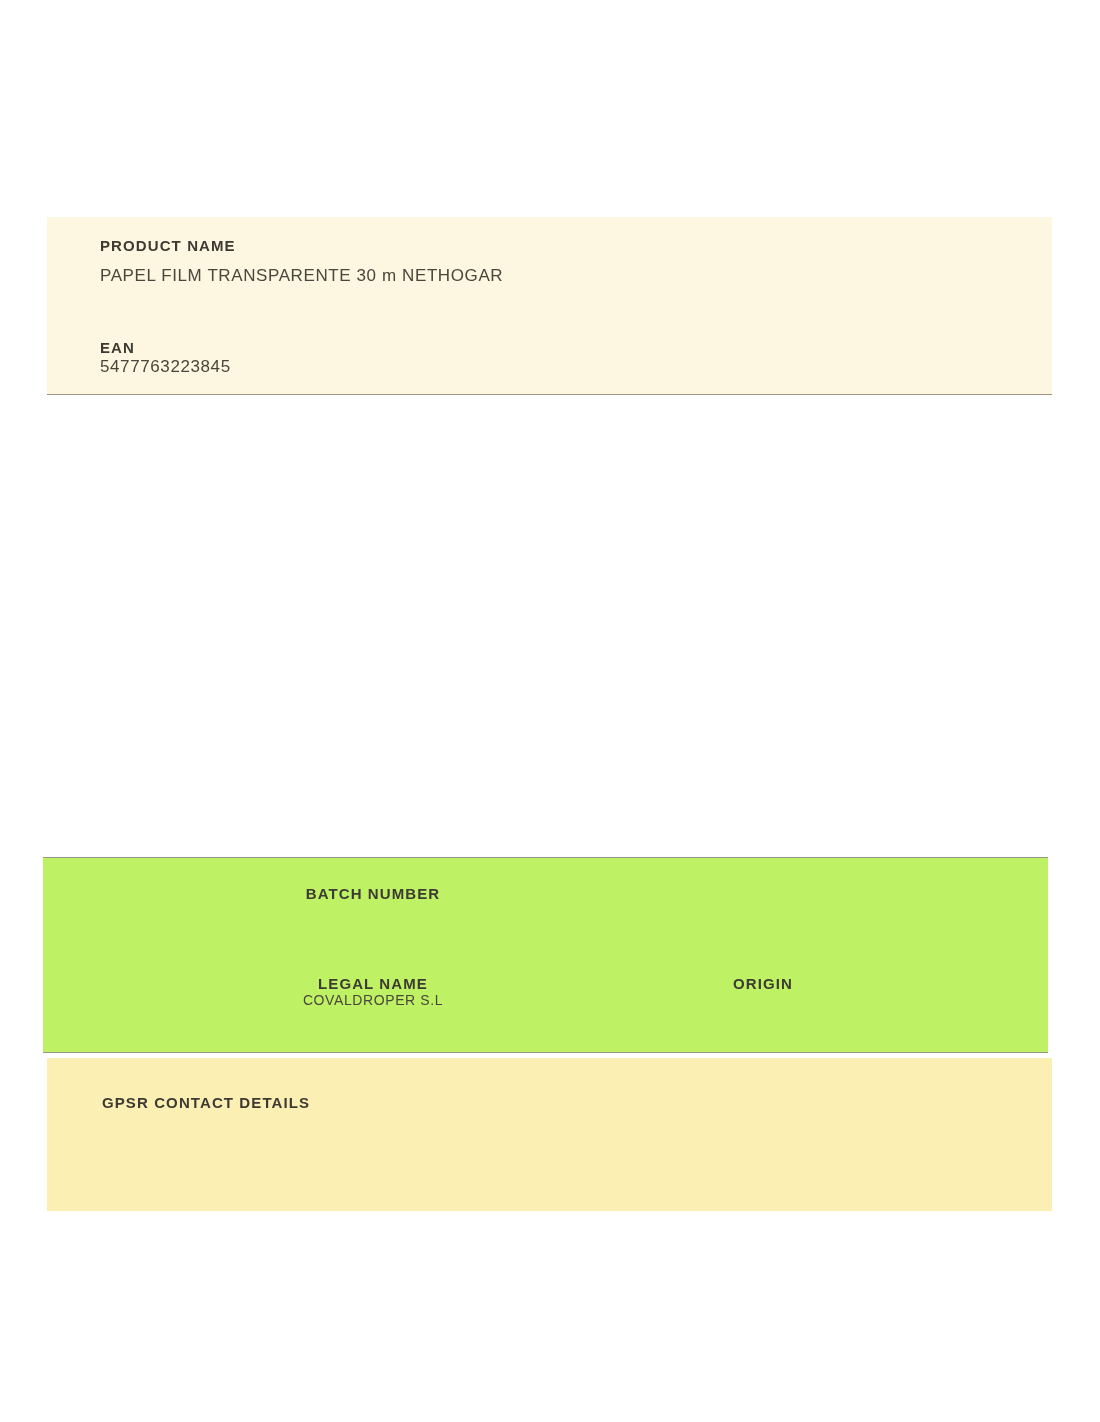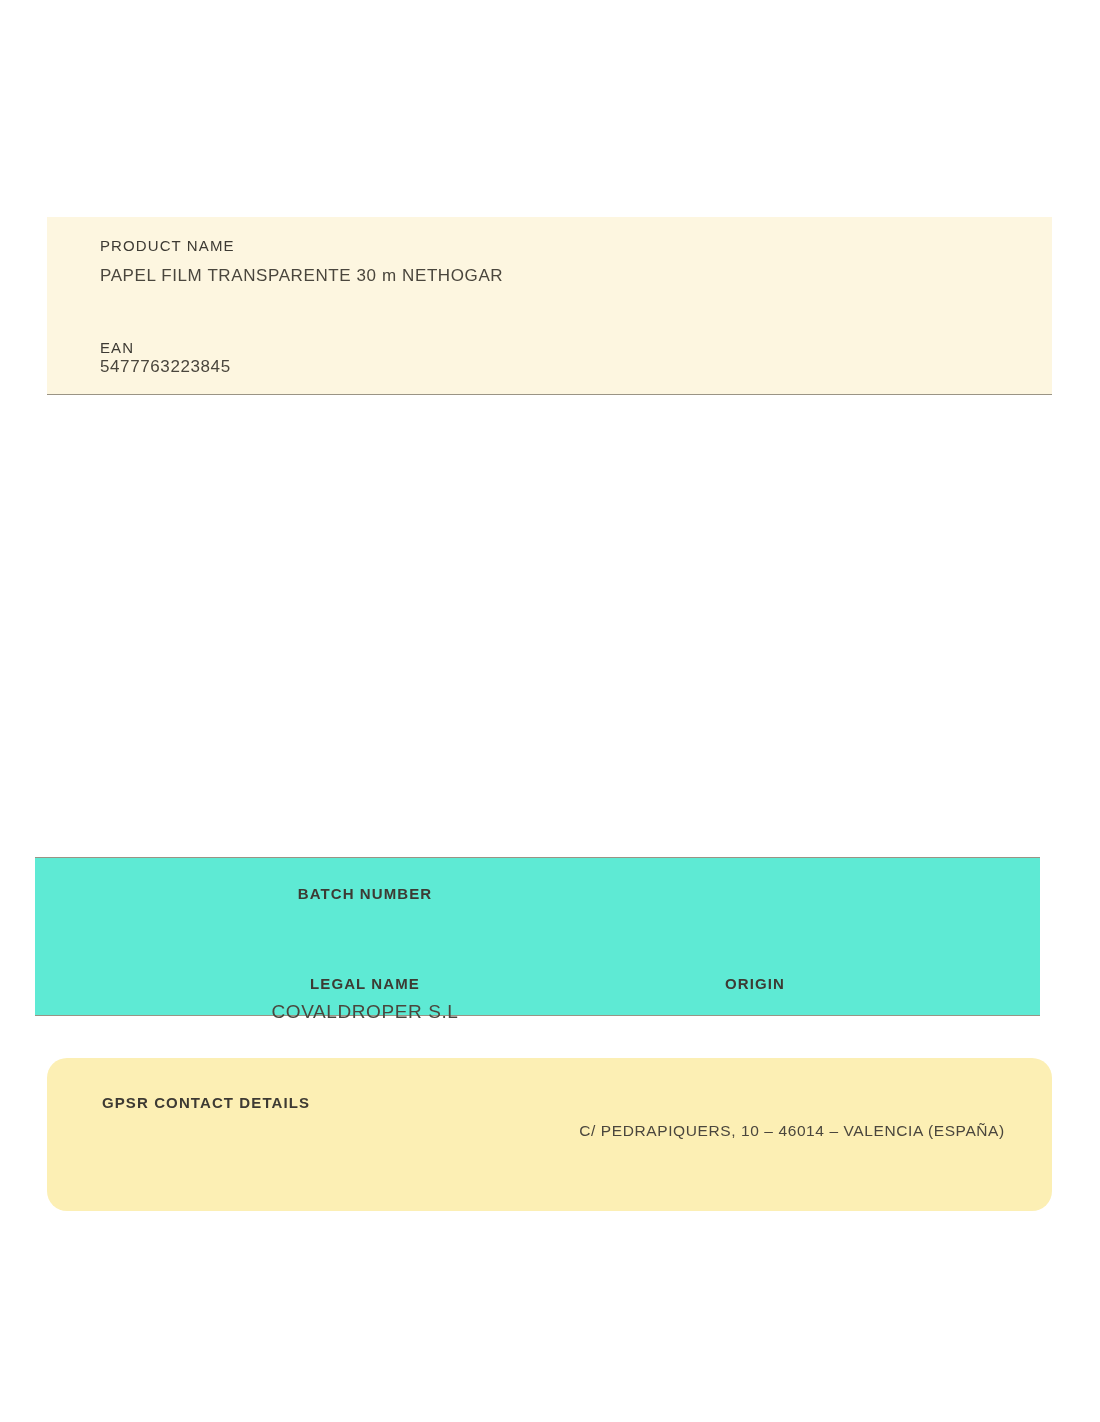--- a/index.html
+++ b/index.html
@@ -30,21 +30,21 @@
     left: 47px;
     top: 217px;
     width: 1005px;
     height: 178px;
     background: #fdf6e0;
     border-bottom: 1px solid #9a9485;
     box-sizing: border-box;
   }
   .field-label {
     font-size: 15px;
-    font-weight: normal;
+    font-weight: bold;
     letter-spacing: 1.1px;
     color: #3d3a33;
     text-transform: uppercase;
   }
   .field-value {
     font-size: 17px;
     letter-spacing: 0.6px;
     color: #4a463d;
   }
   .top-name-label {
@@ -64,25 +64,25 @@
   }
   .top-ean-value {
     position: absolute;
     left: 53px;
     top: 140px;
   }
 
   
   .block-mid {
     position: absolute;
-    left: 35px;
+    left: 43px;
     top: 857px;
     width: 1005px;
-    height: 159px;
-    background: #5eead4;
+    height: 196px;
+    background: #bef264;
     border-top: 1px solid #9a9485;
     border-bottom: 1px solid #9a9485;
     box-sizing: border-box;
   }
   .mid-col {
     position: absolute;
     text-align: center;
   }
   .mid-col-1 { left: 150px; width: 360px; }
   .mid-col-2 { left: 540px; width: 360px; }
@@ -91,37 +91,35 @@
   .row-2 { top: 117px; }
 
   .mid-label {
     font-size: 15px;
     font-weight: bold;
     letter-spacing: 1.1px;
     text-transform: uppercase;
     color: #3d3a33;
   }
   .mid-value {
-    font-size: 19px;
+    font-size: 14px;
     letter-spacing: 0.6px;
     color: #4a463d;
-    margin-top: 9px;
     min-height: 18px;
   }
 
   
   .block-bottom {
     position: absolute;
     left: 47px;
     top: 1058px;
     width: 1005px;
     height: 153px;
     background: #fcefb4;
     box-sizing: border-box;
-    border-radius: 20px;
   }
   .gpsr-label {
     position: absolute;
     left: 55px;
     top: 36px;
     font-size: 15px;
     font-weight: bold;
     letter-spacing: 1.1px;
     text-transform: uppercase;
     color: #3d3a33;
@@ -163,16 +161,15 @@
     </div>
 
     <div class="mid-col mid-col-2 row-2">
       <div class="mid-label">ORIGIN</div>
     </div>
 
   </div>
 
   <div class="block-bottom">
     <div class="gpsr-label">GPSR CONTACT DETAILS</div>
-    <div class="gpsr-value">C/ PEDRAPIQUERS, 10 – 46014 – VALENCIA (ESPAÑA)</div>
   </div>
 
 </div>
 
 </body></html>

